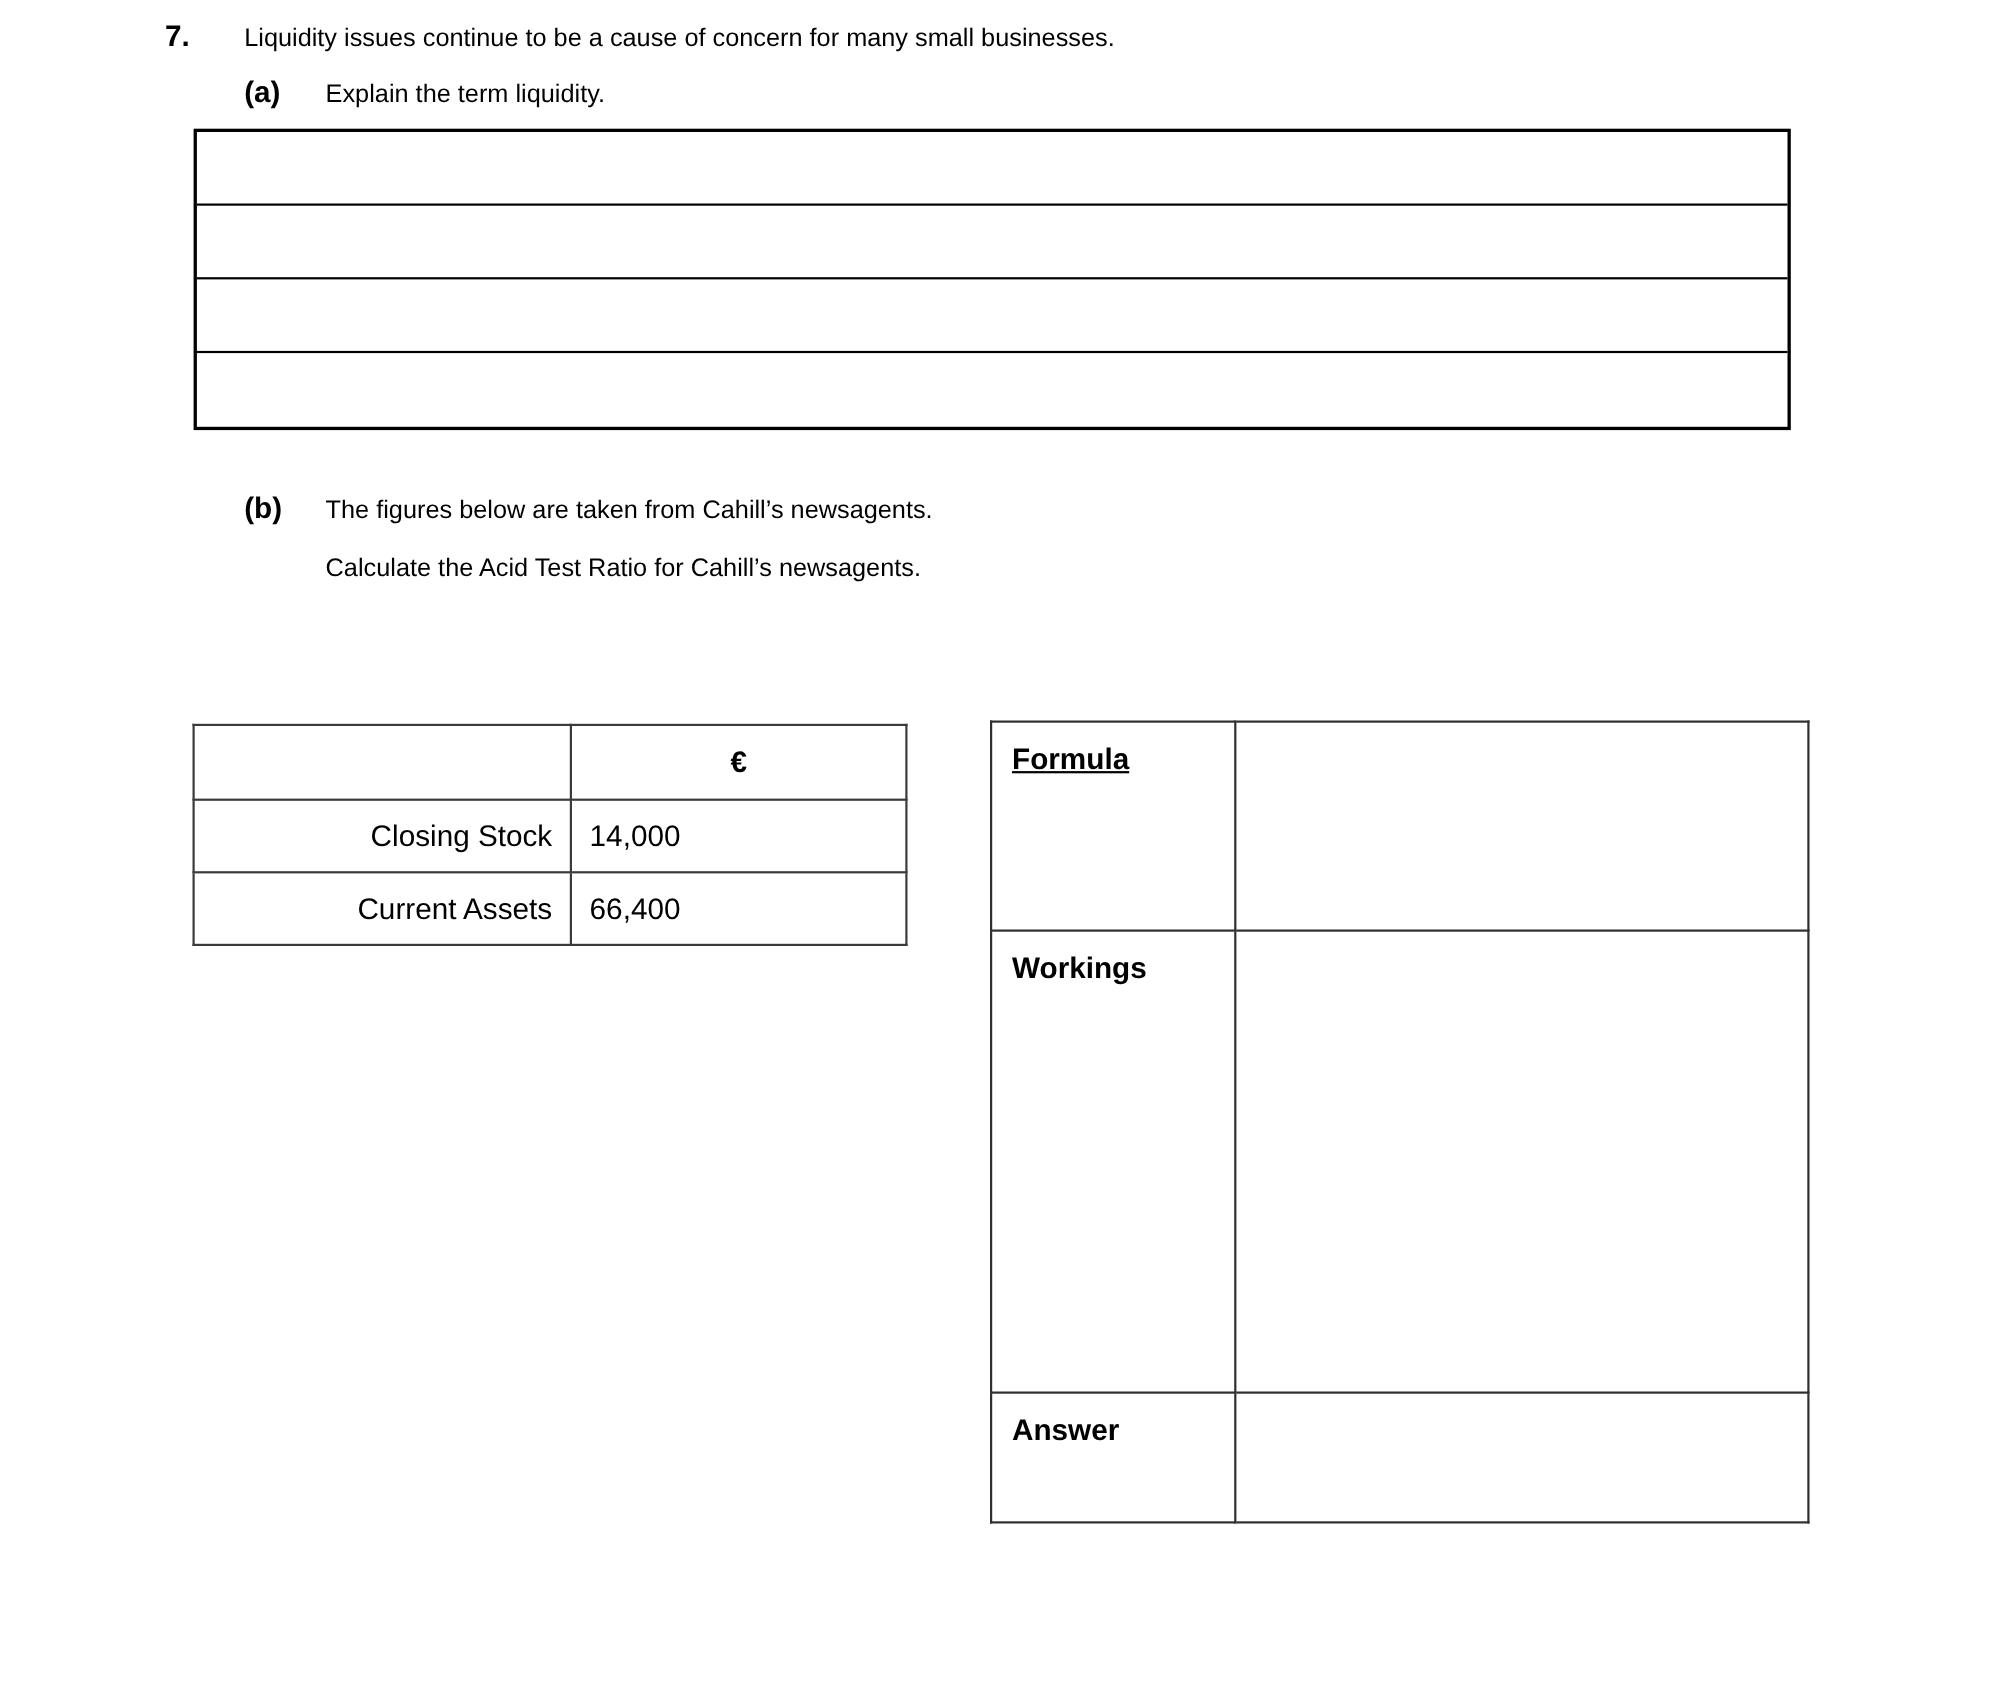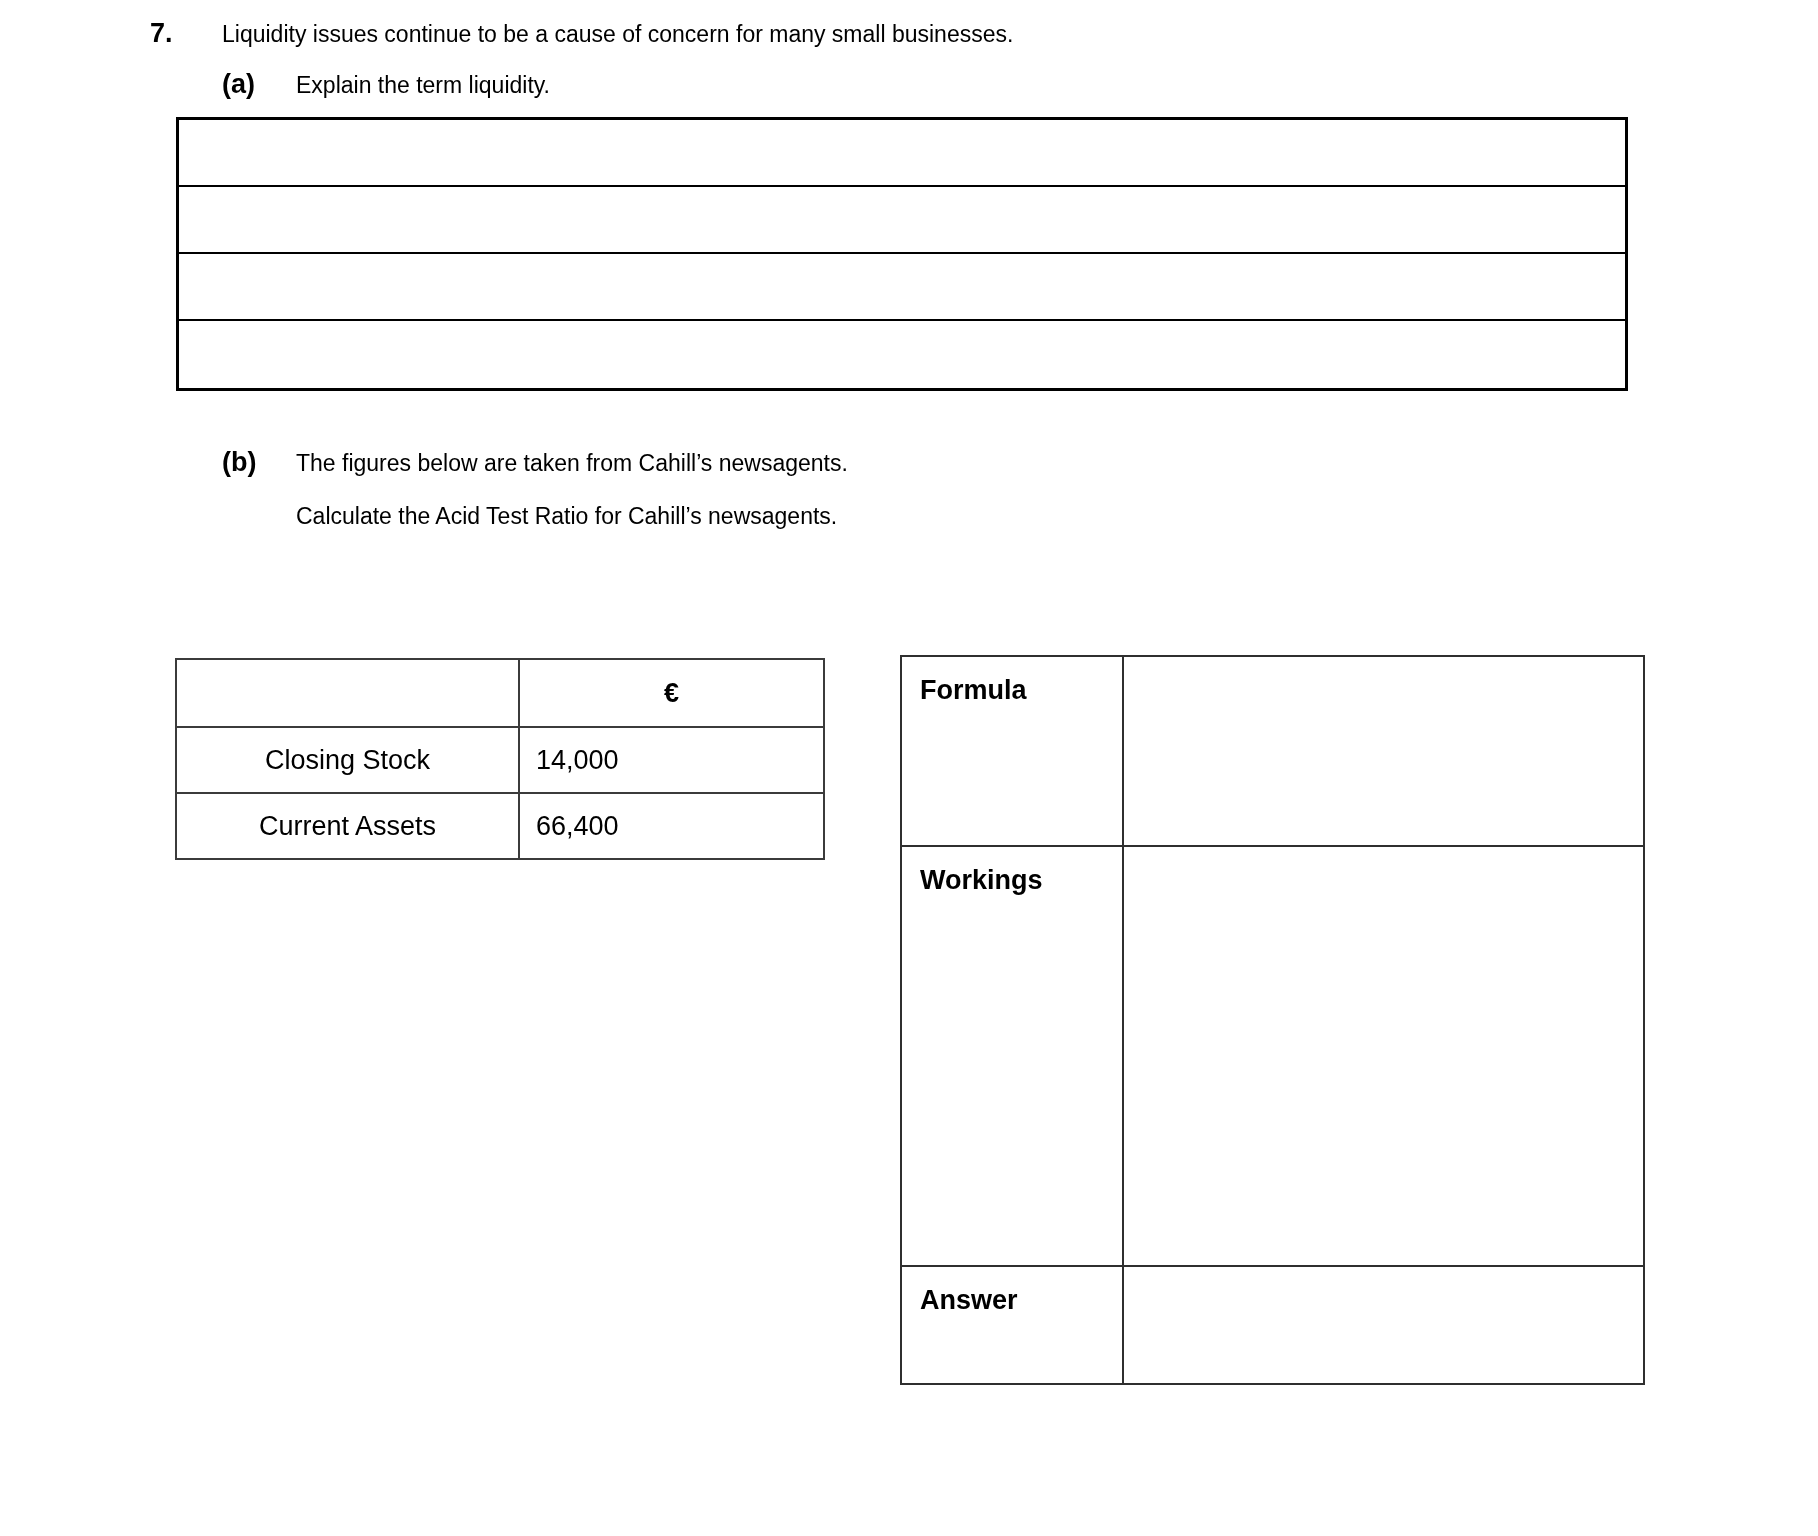--- a/index.html
+++ b/index.html
@@ -73,21 +73,21 @@
     border: 2px solid #3b3b3b;
     height: 66px;
     font-size: 27px;
     padding: 0 16px;
     box-sizing: border-box;
     vertical-align: middle;
   }
   .figures-table col.c-label { width: 343px; }
   .figures-table col.c-value { width: 305px; }
   .figures-table td.label-cell {
-    text-align: center;
+    text-align: right;
   }
   .figures-table td.value-cell {
     text-align: left;
   }
   .figures-table td.head-cell {
     text-align: center;
     font-weight: bold;
     height: 68px;
   }
 
@@ -106,21 +106,21 @@
     border: 2px solid #2f2f2f;
     font-size: 27px;
     font-weight: bold;
     padding: 18px 0 0 18px;
     box-sizing: border-box;
     vertical-align: top;
   }
   .work-table td.blank {
     font-weight: normal;
   }
-  .row-formula td  { height: 190px; }
+  .row-formula td  { height: 190px; text-decoration: underline; }
   .row-workings td { height: 420px; }
   .row-answer td   { height: 118px; margin-left: 10px; }
 </style>
 </head>
 <body>
 
 <div class="q-line" style="left:150px; top:18px;">
   <span class="q-number">7.</span>
   <span class="q-text">Liquidity issues continue to be a cause of concern for many small businesses.</span>
 </div>

